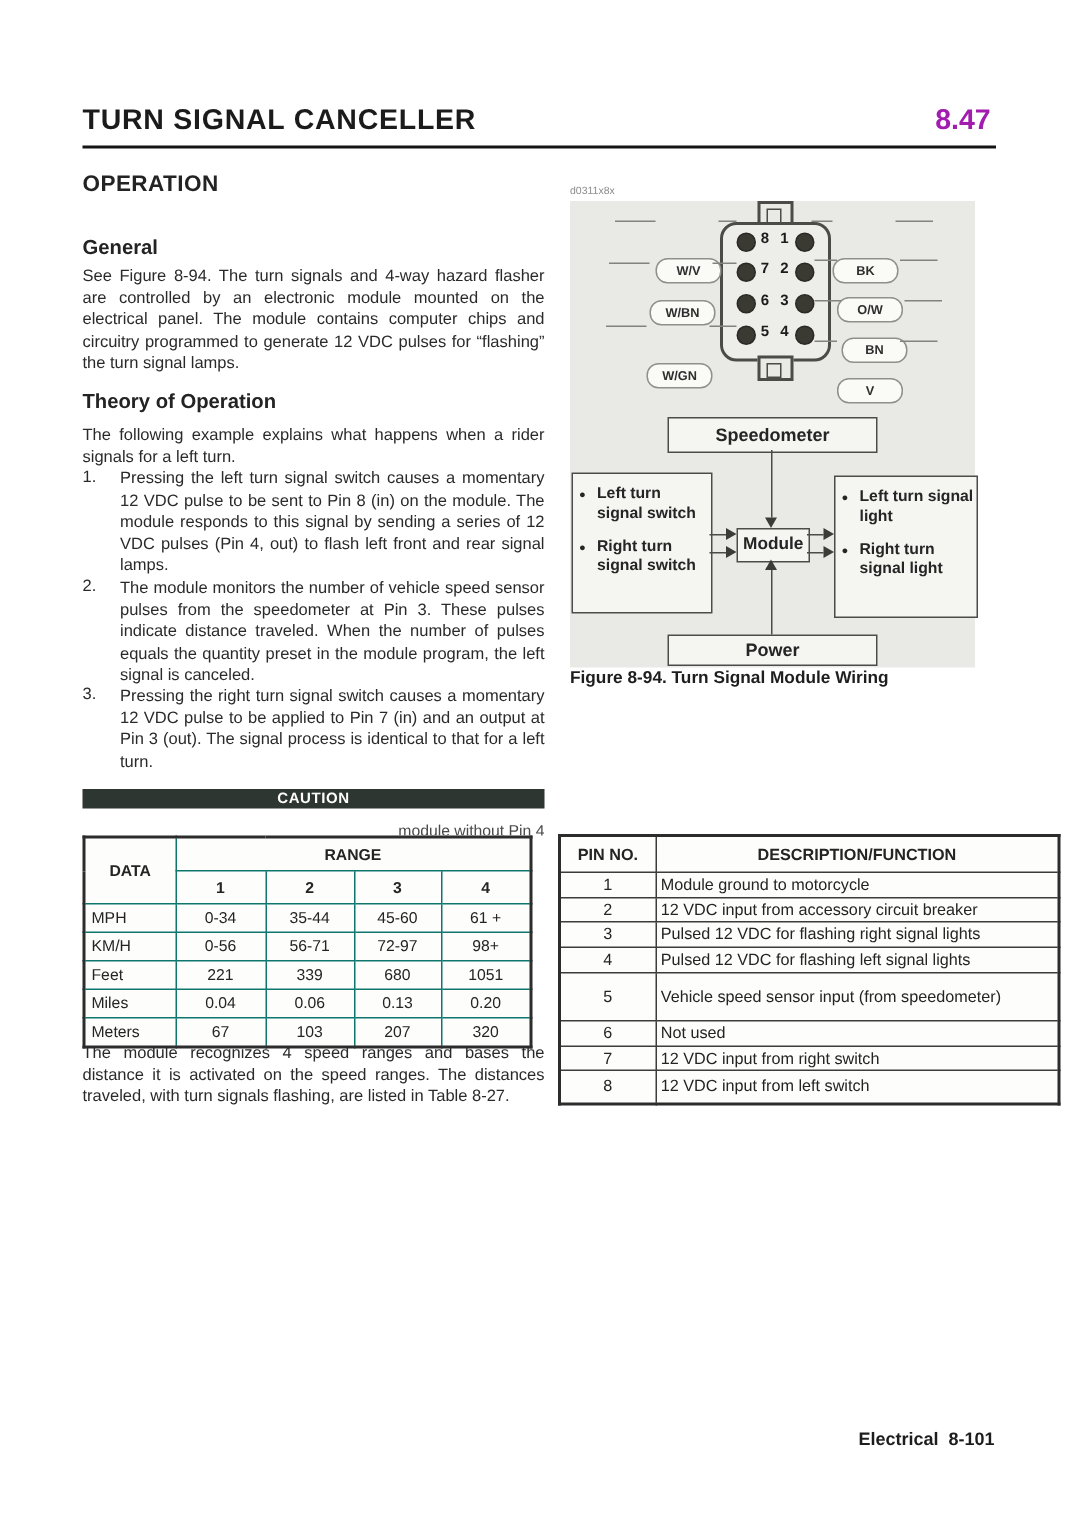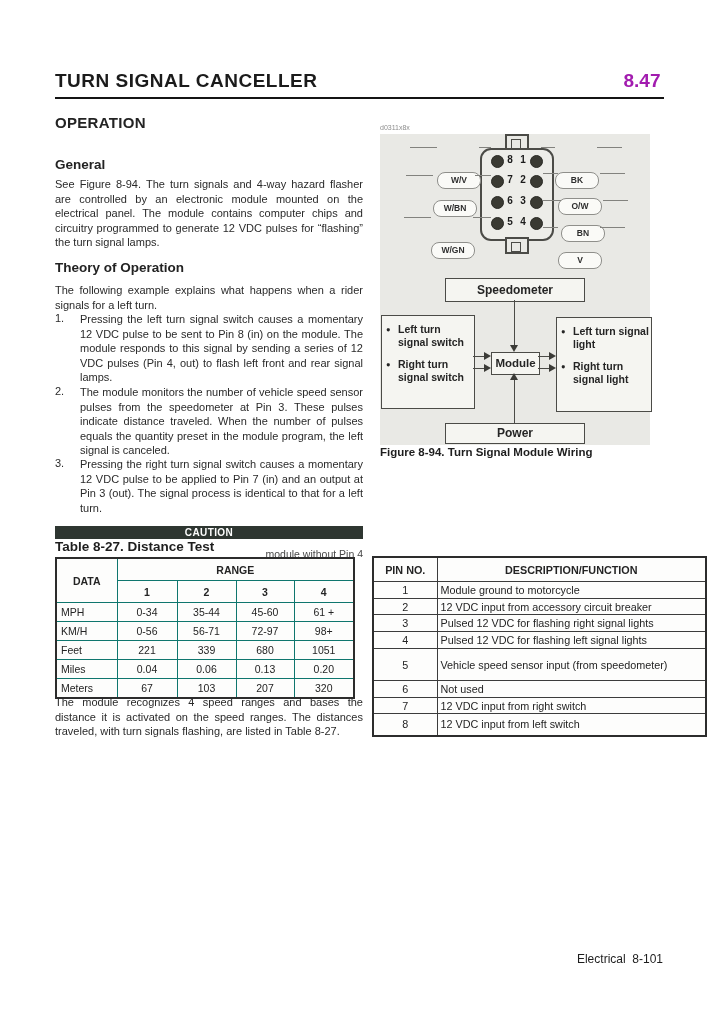--- a/index.html
+++ b/index.html
@@ -70,21 +70,21 @@
   .blist{padding:7px 2px 0 16px;font-size:10.5px;line-height:13px;}
   .bitem{position:relative;margin-bottom:9px;}
   .bitem::before{content:"\25CF";position:absolute;left:-12px;top:0px;font-size:7.5px;}
   .vline{width:1px;background:#4b4b47;}
   .hline{height:1px;background:#4b4b47;}
   .ar-d{width:0;height:0;border-left:4px solid transparent;border-right:4px solid transparent;border-top:7px solid #3b3b37;}
   .ar-u{width:0;height:0;border-left:4px solid transparent;border-right:4px solid transparent;border-bottom:7px solid #3b3b37;}
   .ar-r{width:0;height:0;border-top:4px solid transparent;border-bottom:4px solid transparent;border-left:7px solid #3b3b37;}
   .fig-cap{left:380px;top:446px;font-size:11.5px;font-weight:bold;color:#1e1e1e;}
 
-  .footer{right:51px;top:952px;font-size:12px;font-weight:normal;color:#1d1d1d;white-space:pre;}
+  .footer{right:51px;top:952px;font-size:12px;font-weight:bold;color:#1d1d1d;white-space:pre;}
 </style>
 </head>
 <body>
 
 <div class="pg">
 
   <div class="abs h-title">TURN SIGNAL CANCELLER</div>
   <div class="abs h-num">8.47</div>
   <div class="abs h-rule"></div>
 
@@ -103,21 +103,20 @@
     <div class="step-n">2.</div>
     <div class="step-t">The module monitors the number of vehicle speed sensor pulses from the speedometer at Pin 3. These pulses indicate distance traveled. When the number of pulses equals the quantity preset in the module program, the left signal is canceled.</div>
   </div>
   <div class="abs lcol step st3">
     <div class="step-n">3.</div>
     <div class="step-t">Pressing the right turn signal switch causes a momentary 12 VDC pulse to be applied to Pin 7 (in) and an output at Pin 3 (out). The signal process is identical to that for a left turn.</div>
   </div>
 
   <div class="abs lcol caution">CAUTION</div>
   <div class="abs lcol clip-line">module without Pin 4</div>
-  <div class="abs lcol t27-title">Table 8-27. Distance Test</div>
 
   <table class="abs t27" style="left:55px;">
     <colgroup>
         <col style="width:61px">
         <col style="width:60px">
         <col style="width:59px">
         <col style="width:58px">
         <col style="width:60px">
       </colgroup>
     <tbody>

